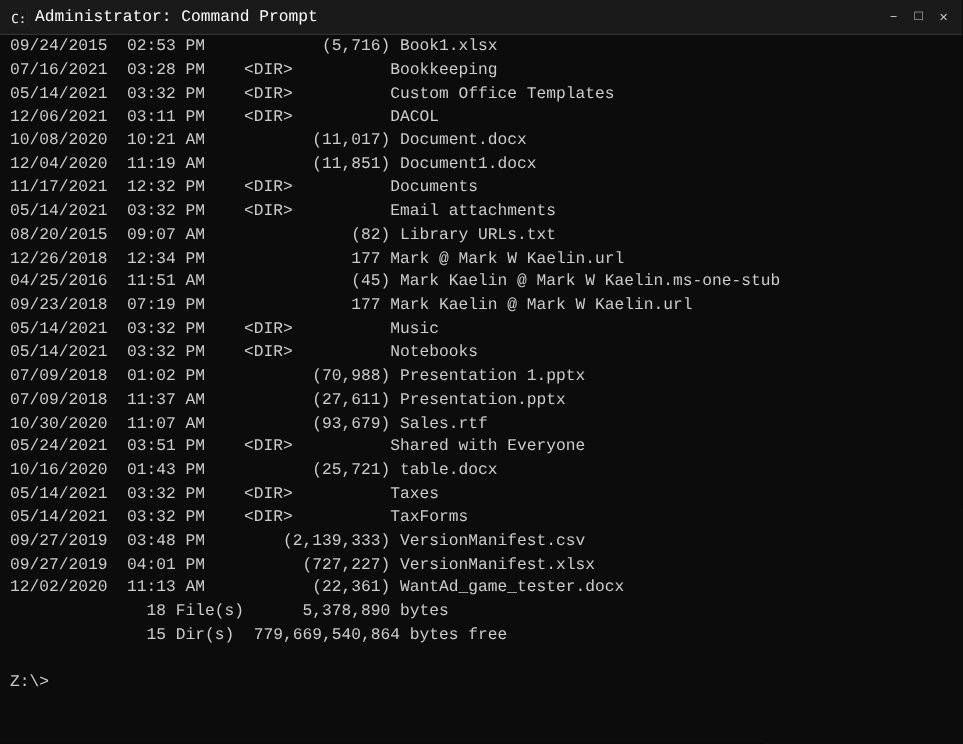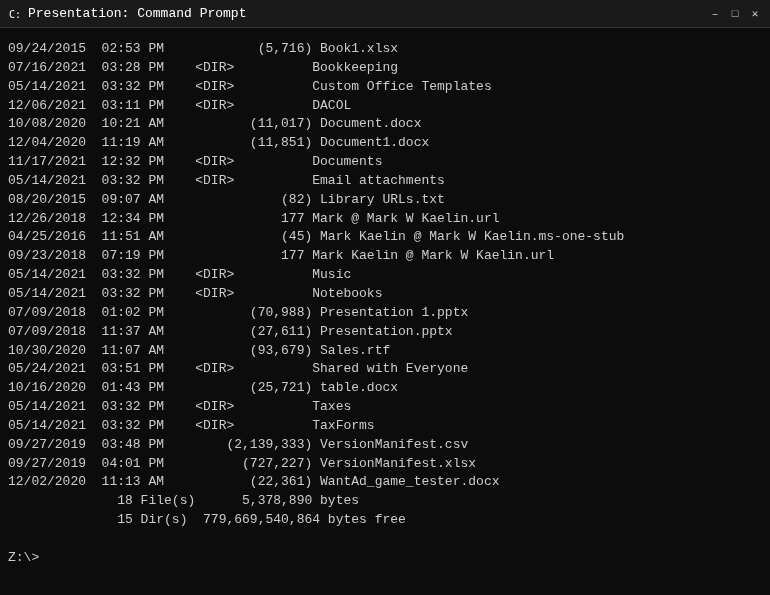--- a/index.html
+++ b/index.html
@@ -45,39 +45,39 @@
       color: #ccc;
       font-size: 11px;
       display: flex;
       align-items: center;
       justify-content: center;
       cursor: pointer;
     }
     .console-area {
       background: #0c0c0c;
       color: #ccc;
-      padding: 12px 8px;
+      padding: 0 8px;
       height: calc(595px - 28px);
       overflow-y: auto;
       white-space: pre;
       line-height: 1.45;
     }
   </style>
 </head>
 <body>
 
 <div class="title-bar">
   <div class="title-bar-left">
     <div class="title-bar-icon">
       <svg width="14" height="14" viewBox="0 0 14 14">
         <rect width="14" height="14" fill="#1a1a1a"></rect>
         <text x="1" y="11" font-size="10" fill="#fff" font-family="monospace">C:</text>
       </svg>
     </div>
-    <span>Presentation: Command Prompt</span>
+    <span>Administrator: Command Prompt</span>
   </div>
   <div class="title-bar-controls">
     <div class="tb-btn">–</div>
     <div class="tb-btn">□</div>
     <div class="tb-btn">✕</div>
   </div>
 </div>
 
 <div class="console-area" id="console-output">09/24/2015  02:53 PM            (5,716) Book1.xlsx
 07/16/2021  03:28 PM    &lt;DIR&gt;          Bookkeeping

